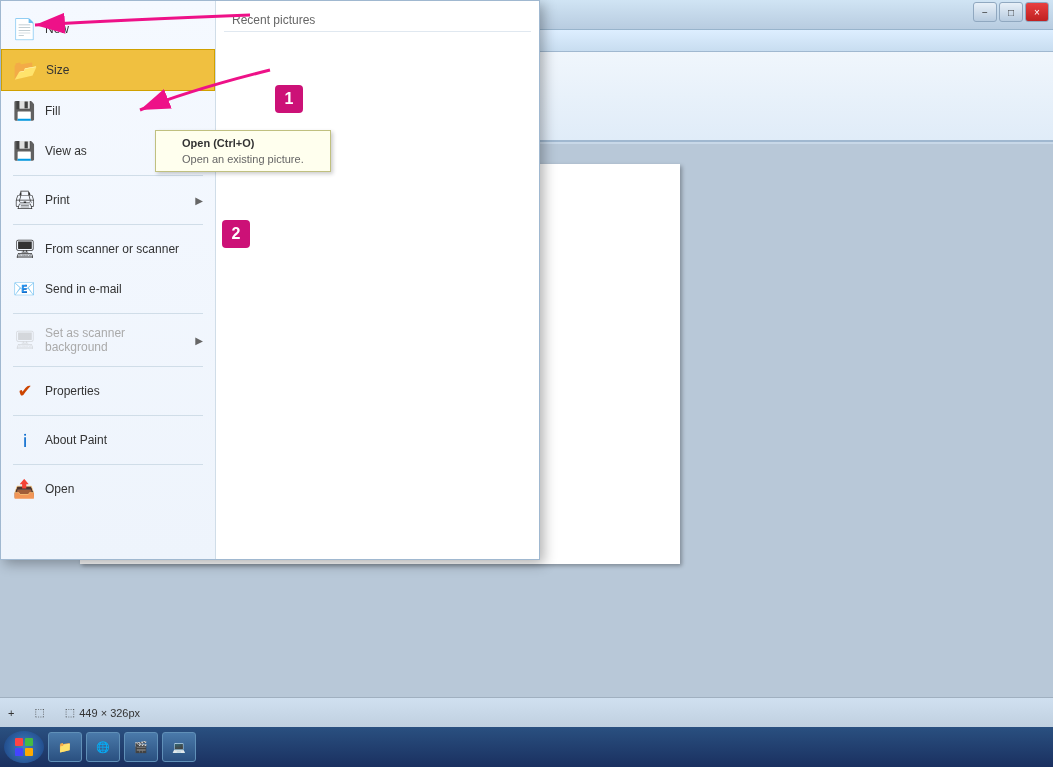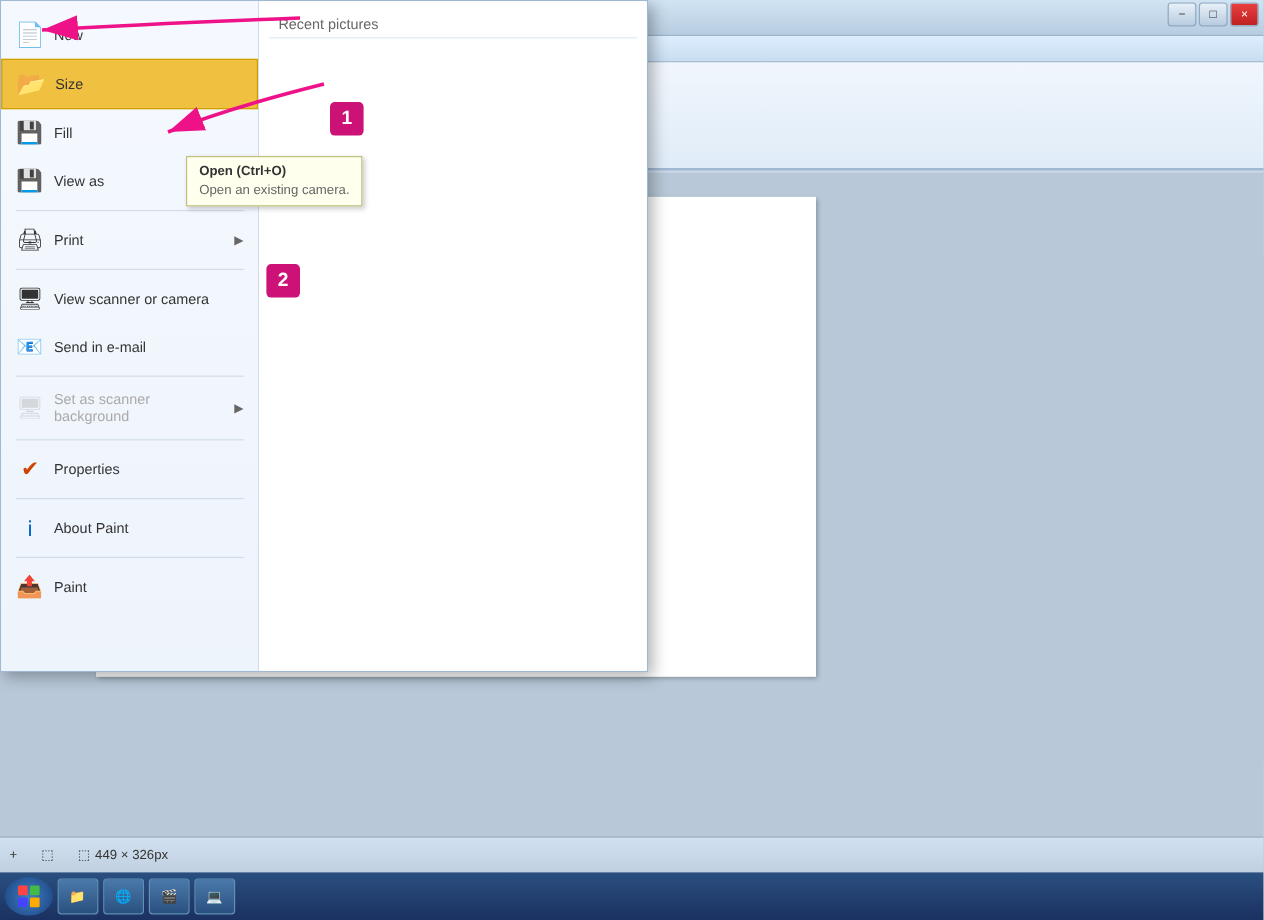--- a/index.html
+++ b/index.html
@@ -240,21 +240,21 @@
       height: 1px; background: #d0dde8; margin: 4px 12px;
     }
     .menu-item.disabled { color: #aaa; cursor: default; }
 
     
     .tooltip {
       position: absolute;
       top: 130px; left: 155px;
       background: #ffffee;
       border: 1px solid #c0c080;
-      padding: 6px 10px;
+      padding: 6px 26px;
       font-size: 11px;
       color: #333;
       z-index: 200;
       box-shadow: 2px 2px 4px rgba(0,0,0,0.2);
     }
     .tooltip-title { font-weight: bold; margin-bottom: 4px; }
     .tooltip-desc { color: #666; }
 
     
     .annotation {
@@ -511,21 +511,21 @@
       </div>
       <div class="menu-separator"></div>
       <div class="menu-item">
         <div class="item-icon" style="font-size:18px;">🖨</div>
         <span>Print</span>
         <span class="arrow">▶</span>
       </div>
       <div class="menu-separator"></div>
       <div class="menu-item">
         <div class="item-icon" style="font-size:18px;">🖥</div>
-        <span>View scanner or camera</span>
+        <span>From scanner or scanner</span>
       </div>
       <div class="menu-item">
         <div class="item-icon" style="font-size:18px;">📧</div>
         <span>Send in e-mail</span>
       </div>
       <div class="menu-separator"></div>
       <div class="menu-item disabled">
         <div class="item-icon" style="font-size:18px; opacity:0.4;">🖥</div>
         <span>Set as scanner background</span>
         <span class="arrow">▶</span>
@@ -537,31 +537,31 @@
         <span>Properties</span>
       </div>
       <div class="menu-separator"></div>
       <div class="menu-item">
         <div class="item-icon" style="font-size:18px; color:#0066cc;">ℹ</div>
         <span>About Paint</span>
       </div>
       <div class="menu-separator"></div>
       <div class="menu-item">
         <div class="item-icon" style="font-size:18px; color:#cc8800;">📤</div>
-        <span>Paint</span>
+        <span>Open</span>
       </div>
     </div>
     <div class="menu-right">
       <div class="menu-right-title">Recent pictures</div>
     </div>
   </div>
 
   <div class="tooltip">
     <div class="tooltip-title">Open (Ctrl+O)</div>
-    <div class="tooltip-desc">Open an existing camera.</div>
+    <div class="tooltip-desc">Open an existing picture.</div>
   </div>
 
   <div class="annotation" style="top: 85px; left: 275px;">
     <div class="ann-number">1</div>
   </div>
 
   <svg class="annotation" style="top:0; left:0; width:300px; height:100px; pointer-events:none;">
     <defs>
       <marker id="arrowhead" markerWidth="10" markerHeight="7" refX="10" refY="3.5" orient="auto">
         <polygon points="0 0, 10 3.5, 0 7" fill="#ee1188"></polygon>

